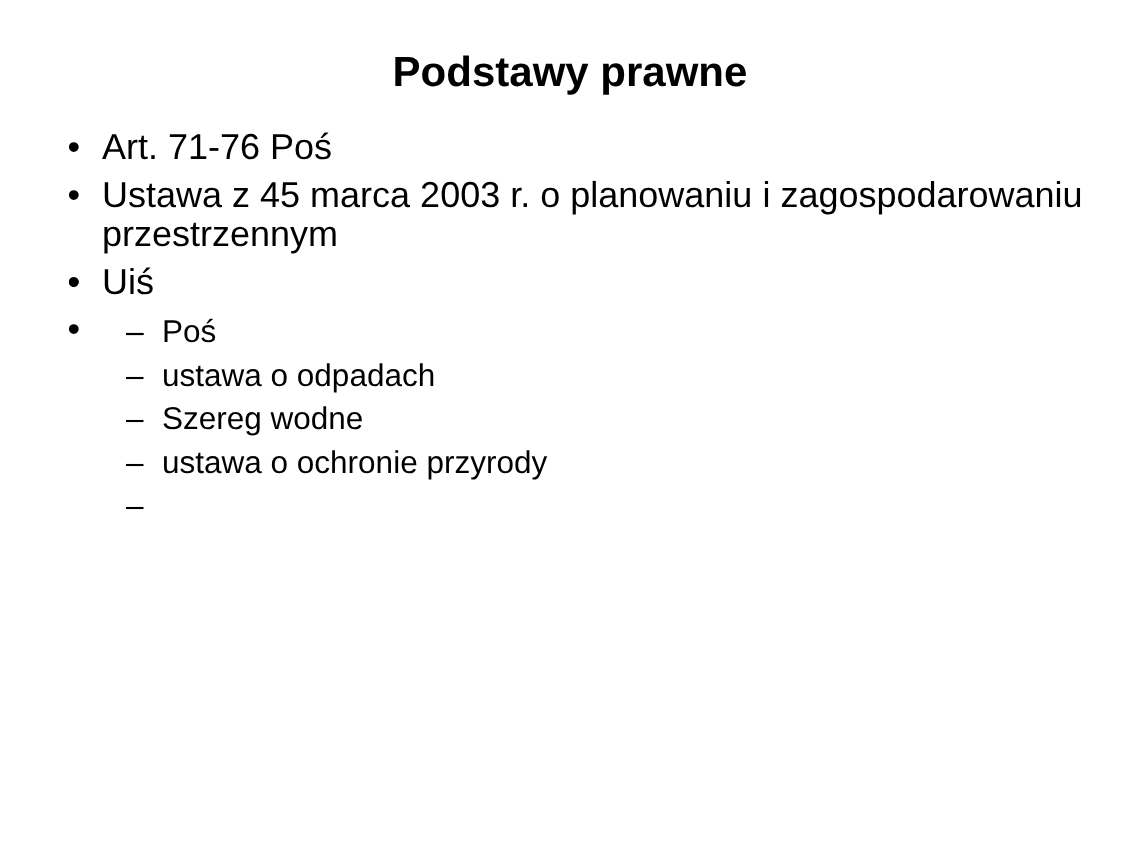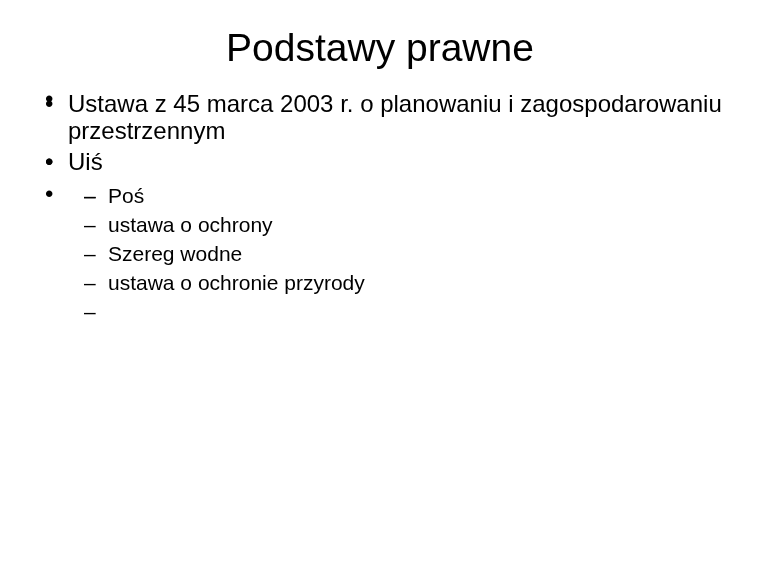--- a/index.html
+++ b/index.html
@@ -20,23 +20,23 @@
     height: 570px;
     background: #ffffff;
     box-sizing: border-box;
   }
   .slide-title {
     position: absolute;
     left: 0;
     top: 23px;
     width: 760px;
     text-align: center;
-    font-size: 39px;
+    font-size: 28px;
     line-height: 50px;
-    font-weight: 400;
+    font-weight: 700;
     color: #000000;
     letter-spacing: 0px;
   }
   .body-list {
     position: absolute;
     left: 40px;
     top: 86px;
     width: 690px;
   }
   .bullet-item {
@@ -87,20 +87,21 @@
 <body>
 
 <div class="slide">
 
   <div class="slide-title">Podstawy prawne</div>
 
   <div class="body-list">
 
     <div class="bullet-item">
       <span class="marker">•</span>
+      <span class="text-span">Art. 71-76 Poś</span>
     </div>
 
     <div class="bullet-item">
       <span class="marker">•</span>
       <span class="text-span">Ustawa z 45 marca 2003 r. o planowaniu i zagospodarowaniu przestrzennym</span>
     </div>
 
     <div class="bullet-item">
       <span class="marker">•</span>
     </div>
@@ -120,21 +121,21 @@
         <span class="marker-dash">–</span>
       </div>
 
       <div class="sub-item">
         <span class="marker-dash">–</span>
         <span class="text-span">Poś</span>
       </div>
 
       <div class="sub-item">
         <span class="marker-dash">–</span>
-        <span class="text-span">ustawa o ochrony</span>
+        <span class="text-span">ustawa o odpadach</span>
       </div>
 
       <div class="sub-item">
         <span class="marker-dash">–</span>
         <span class="text-span">Szereg wodne</span>
       </div>
 
       <div class="sub-item">
         <span class="marker-dash">–</span>
         <span class="text-span">ustawa o ochronie przyrody</span>

